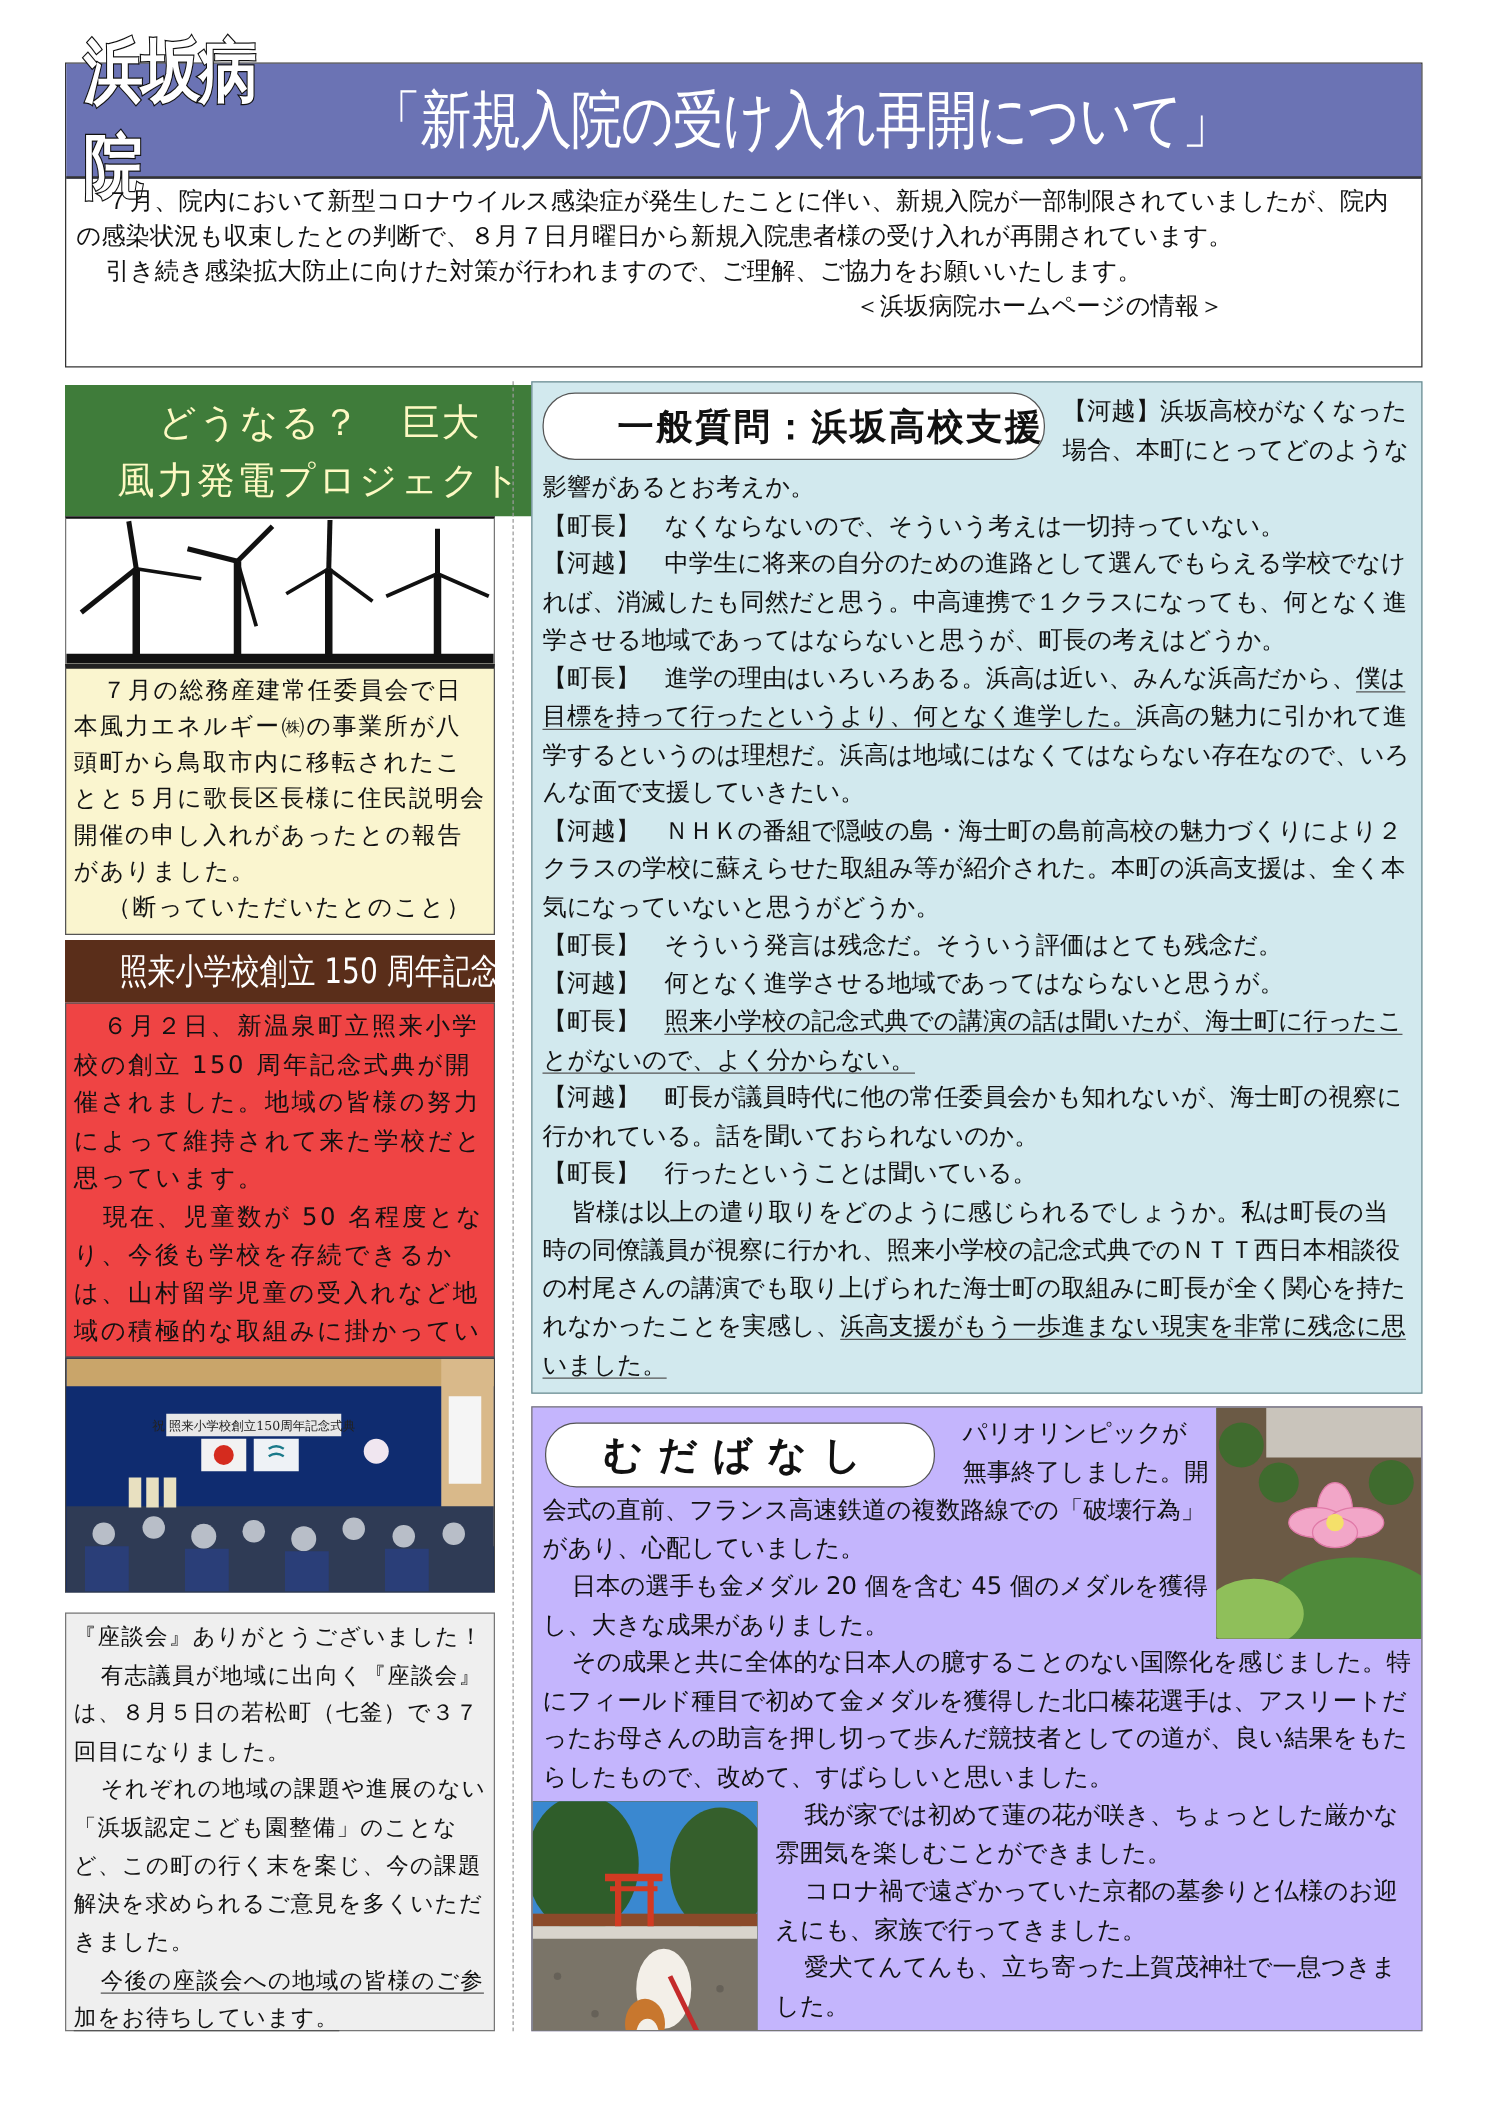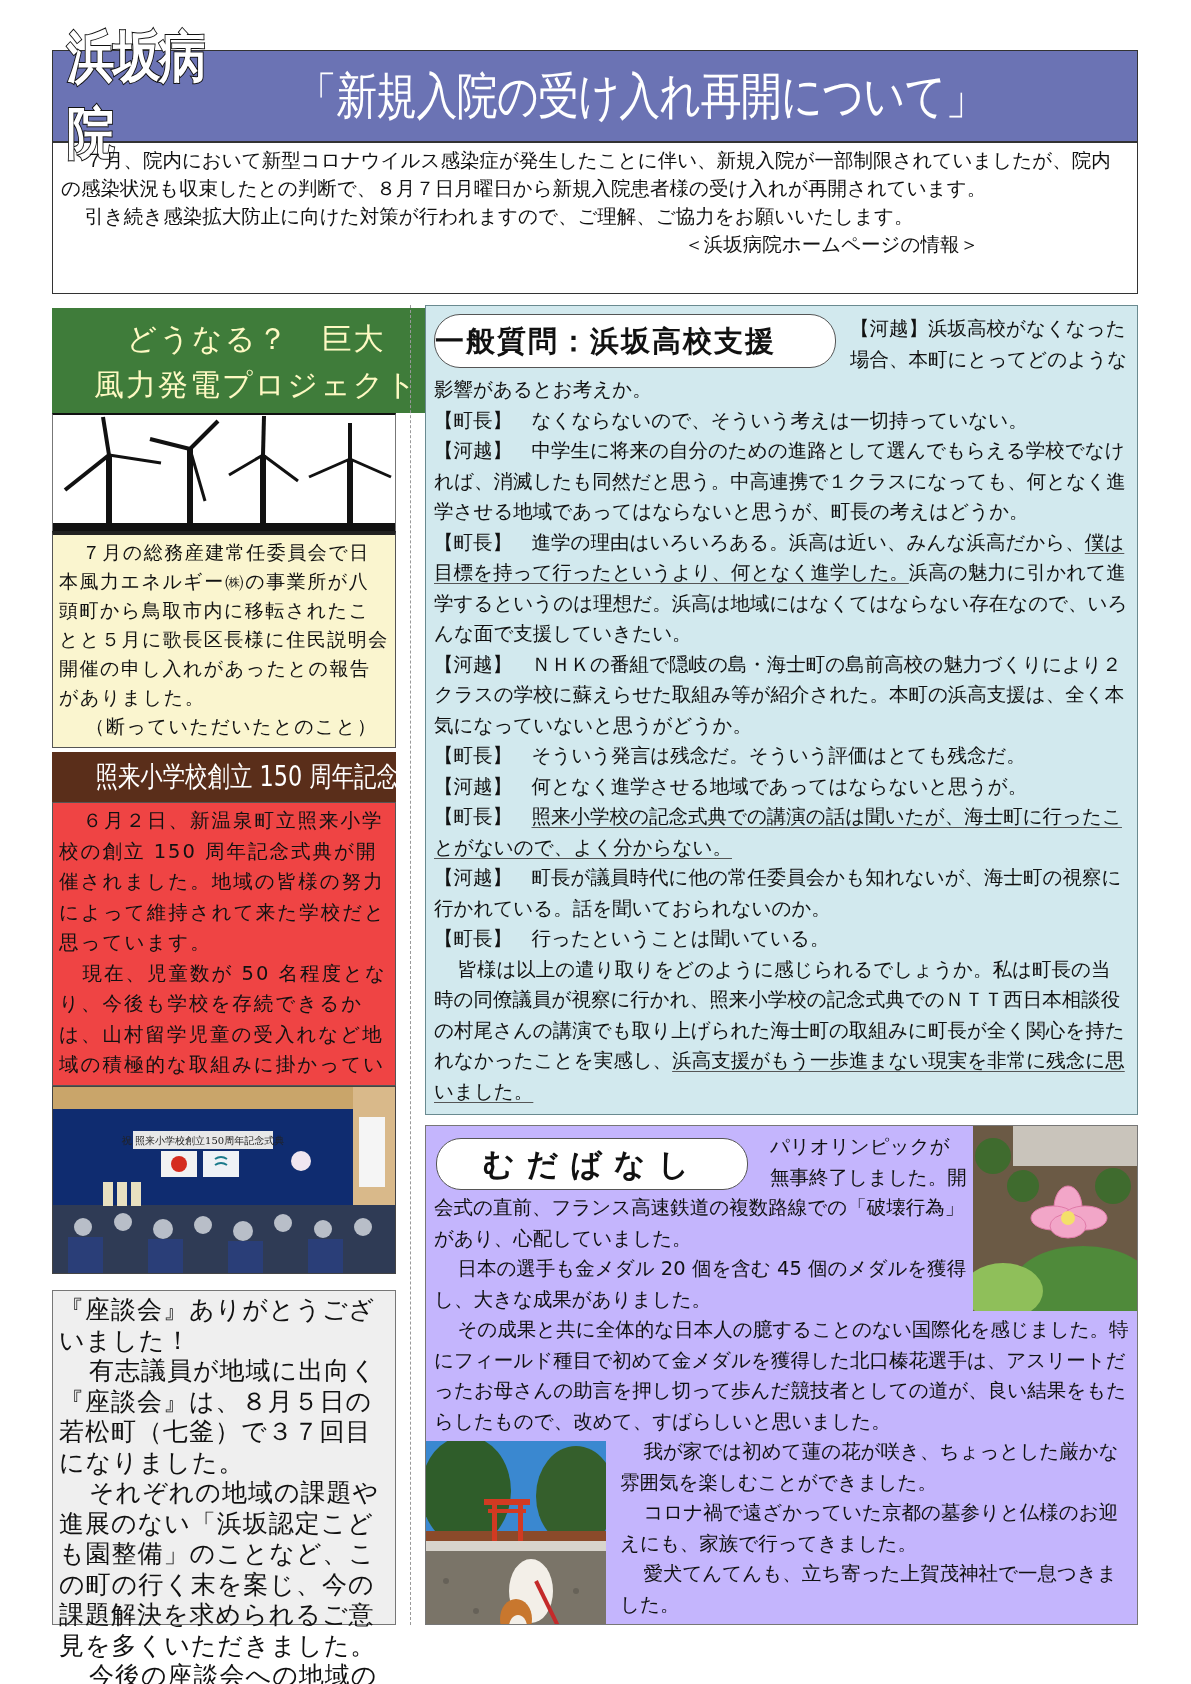--- a/index.html
+++ b/index.html
@@ -30,32 +30,32 @@
        border-top:4px solid #222;font-size:19px;line-height:29px;padding:3px 6px;letter-spacing:1.5px;font-family:Liberation Serif, serif;}
   #wind-text p{margin:0;}
   #school-title{left:52px;top:752px;width:344px;height:50px;background:#5a2e1a;color:#fff;
        font-size:28px;line-height:50px;text-align:center;white-space:nowrap;overflow:hidden;}
   #school-title span{display:inline-block;transform:scaleX(0.8);}
   #school-text{left:52px;top:802px;width:344px;height:284px;background:#ef4444;border:1.5px solid #555;
        font-size:19.5px;line-height:30.5px;padding:3px 6px;letter-spacing:2px;}
   #school-text p{margin:0;}
   #school-photo{left:52px;top:1086px;width:344px;height:188px;background:#0d2a6b;overflow:hidden;border:1px solid #444;}
   #zadan{left:52px;top:1290px;width:344px;height:335px;background:#efefef;border:1.5px solid #777;
-       font-size:25px;line-height:30.5px;padding:4px 6px;letter-spacing:1px;}
+       font-size:18px;line-height:30.5px;padding:4px 6px;letter-spacing:1px;}
   #zadan p{margin:0;}
   .ul{text-decoration:underline;text-decoration-color:#555;text-underline-offset:4px;}
 
   #sep{left:410px;top:305px;width:0;height:1320px;border-left:1.5px dashed #999;}
 
   
   #gq{left:425px;top:305px;width:713px;height:810px;background:#d2e9ee;border:1.5px solid #6a8a90;
       font-size:19.5px;line-height:30.5px;padding:8px 8px 4px 8px;}
   #gq p{margin:0;}
   #gq-badge{float:left;width:400px;height:52px;border:1.5px solid #555;border-radius:26px;background:#fff;
-      font-size:29px;font-weight:bold;text-align:left;line-height:52px;margin:0 14px 4px 0;letter-spacing:2px;}
+      font-size:29px;font-weight:bold;text-align:right;line-height:52px;margin:0 14px 4px 0;letter-spacing:2px;}
   
   #mb{left:425px;top:1125px;width:713px;height:500px;background:#c4b5fd;border:1.5px solid #777;
       font-size:19.5px;line-height:30.5px;padding:6px 8px 0 8px;overflow:hidden;}
   #mb p{margin:0;}
   #mb-badge{float:left;width:310px;height:50px;border:1.5px solid #555;border-radius:25px;background:#fff;
       font-size:31px;font-weight:bold;text-align:center;line-height:50px;margin:6px 22px 2px 2px;letter-spacing:12px;}
   #lotus{float:right;width:164px;height:185px;margin:-6px -8px 4px 6px;overflow:hidden;background:#5a6b3a;}
   #shrine{float:left;width:180px;height:222px;margin:4px 14px 0 -8px;overflow:hidden;background:#3e5a2b;}
 </style>
 </head>

